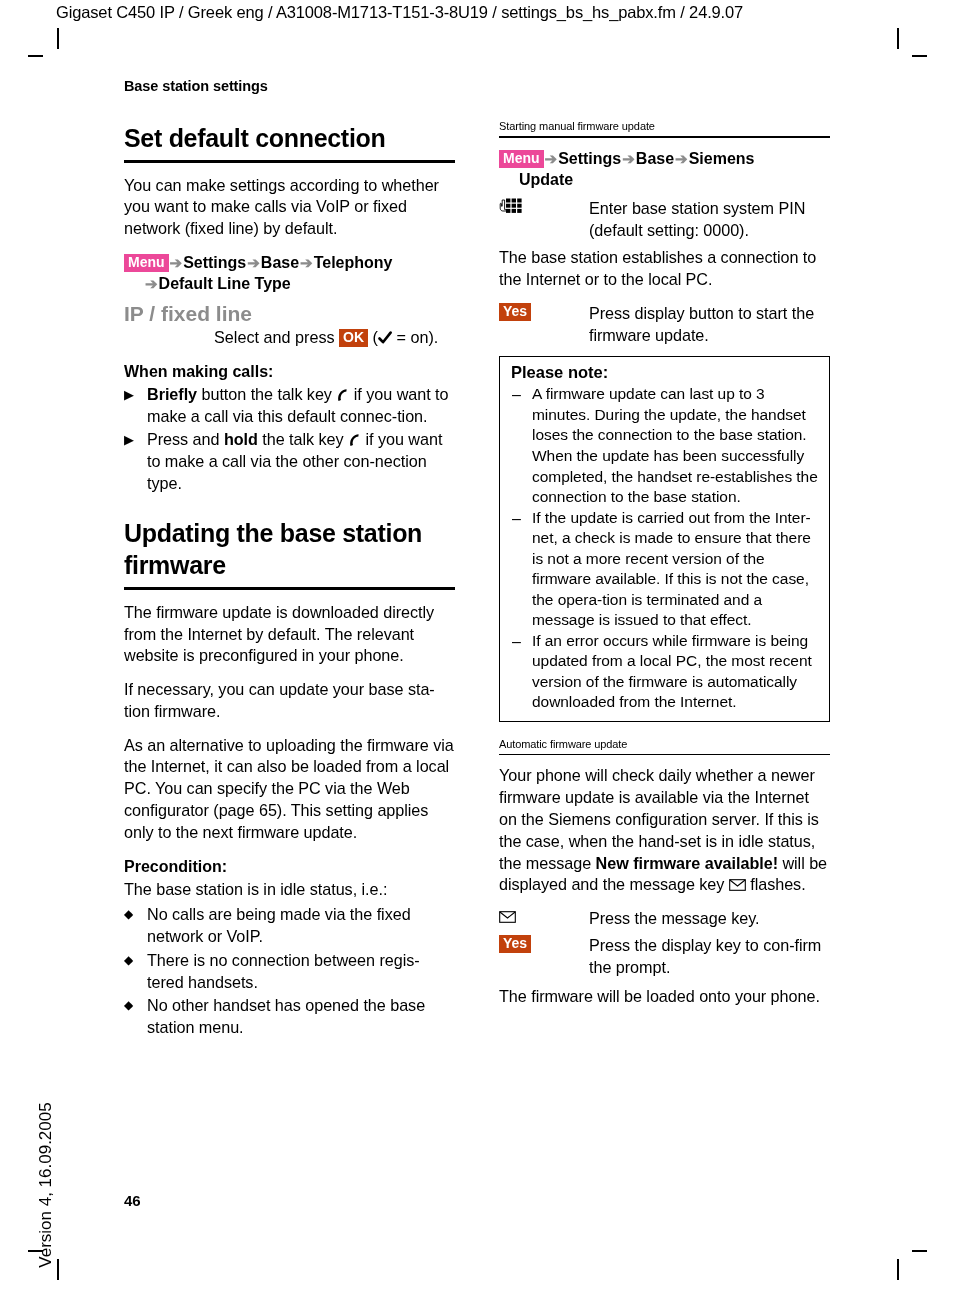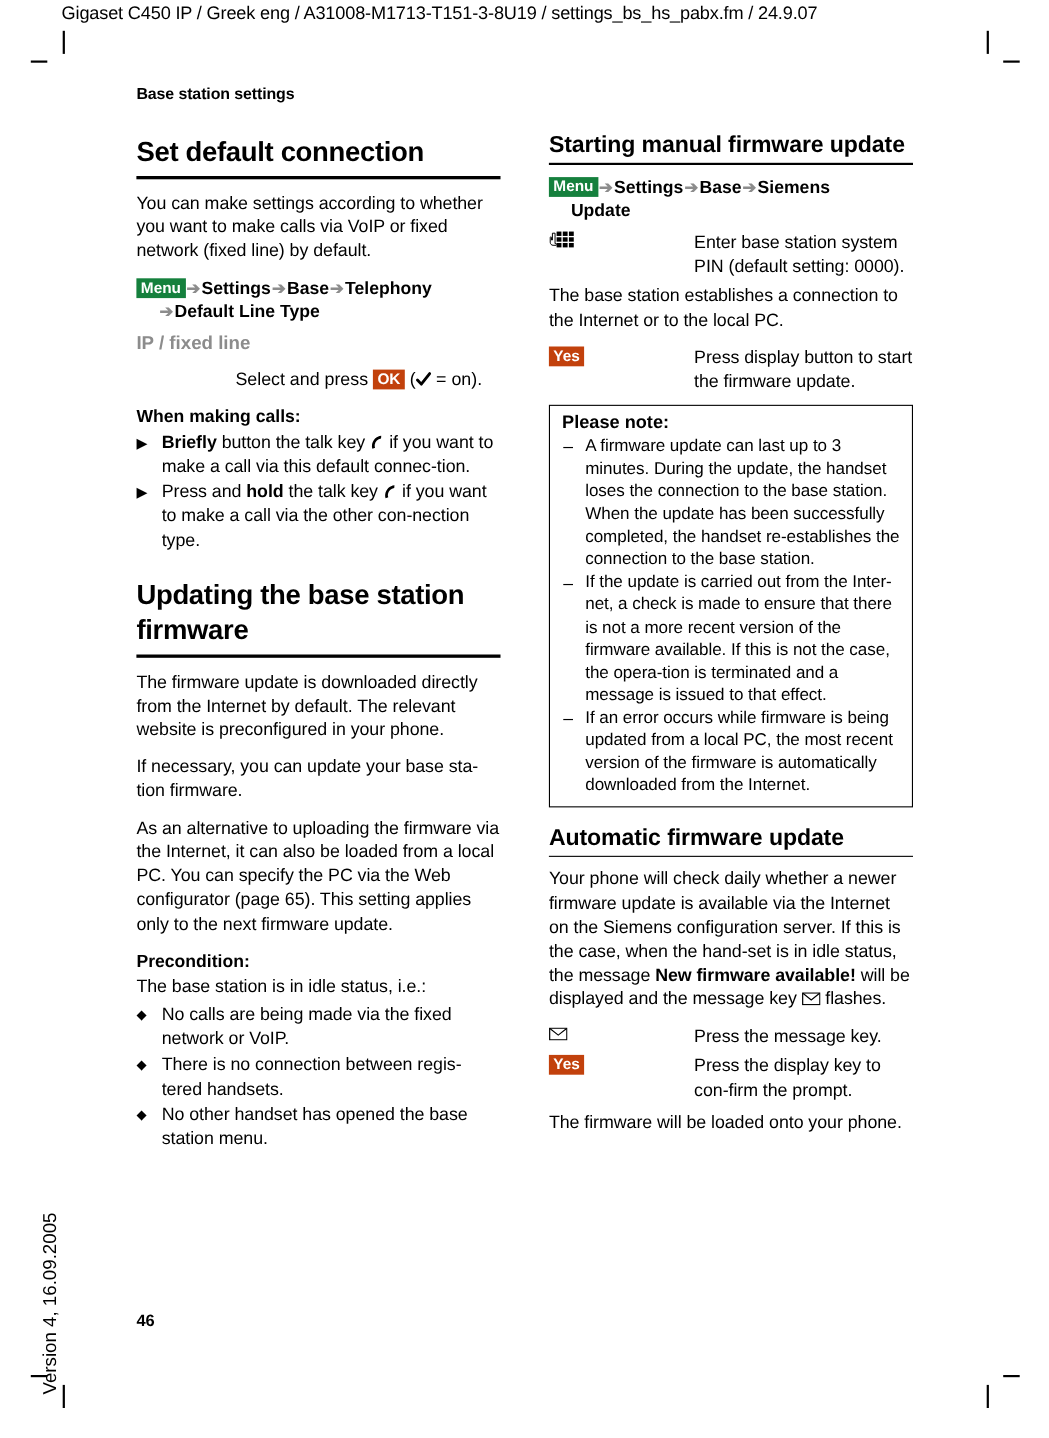--- a/index.html
+++ b/index.html
@@ -79,22 +79,22 @@
     margin: 0 0 5px 0;
     letter-spacing: -0.3px;
   }
   .rule-thick {
     height: 3px;
     background: #000;
     margin: 0 0 12px 0;
   }
 
   h2.subtitle {
-    font-size: 21px;
-    font-weight: bold;
+    font-size: 11px;
+    font-weight: normal;
     margin: 0 0 4px 0;
     letter-spacing: -0.1px;
   }
   .rule-thin {
     height: 1.5px;
     background: #000;
     margin: 0 0 10px 0;
   }
 
   h3.micro {
@@ -114,52 +114,51 @@
   
   .menupath {
     font-size: 16px;
     line-height: 1.32;
     margin: 0 0 8px 0;
     color: #8c8c8c;
     font-weight: bold;
   }
   .badge {
     display: inline-block;
-    background: #15803d;
+    background: #ec4899;
     color: #ffffff;
     font-weight: bold;
     font-size: 14px;
     padding: 0px 4px 1px 4px;
     line-height: 1.22;
     vertical-align: 1px;
   }
   .badge.light { background: #c2410c; }
   .arrow {
     display: inline-block;
     color: #8c8c8c;
     font-size: 15px;
     padding: 0 1px;
     vertical-align: 0px;
   }
   .menuword { color: #000000; font-weight: bold; }
   .menupath .indent2 { display: inline-block; margin-left: 20px; }
 
   .gray-opt {
-    font-size: 17px;
+    font-size: 21px;
     font-weight: bold;
     color: #8c8c8c;
-    margin: 0 0 13px 0;
+    margin: 0 0 1px 0;
   }
 
   
   .irow {
     display: flex;
     margin: 0 0 5px 0;
     align-items: flex-start;
-    gap: 42px;
   }
   .irow .ikey {
     width: 90px;
     flex: 0 0 90px;
     font-size: 16px;
   }
   .irow .itxt {
     flex: 1 1 auto;
     font-size: 16.2px;
     line-height: 1.345;

